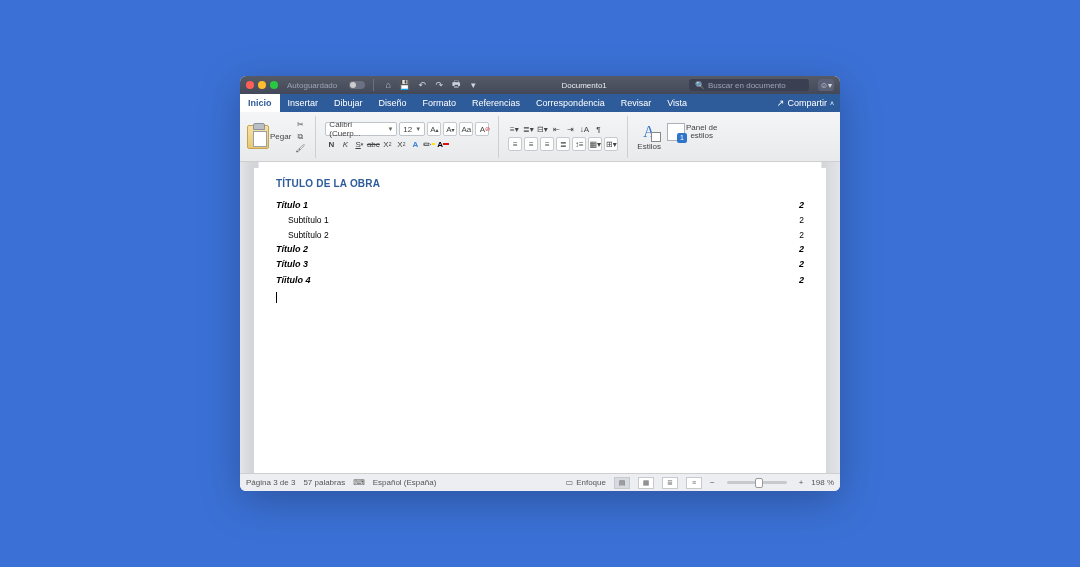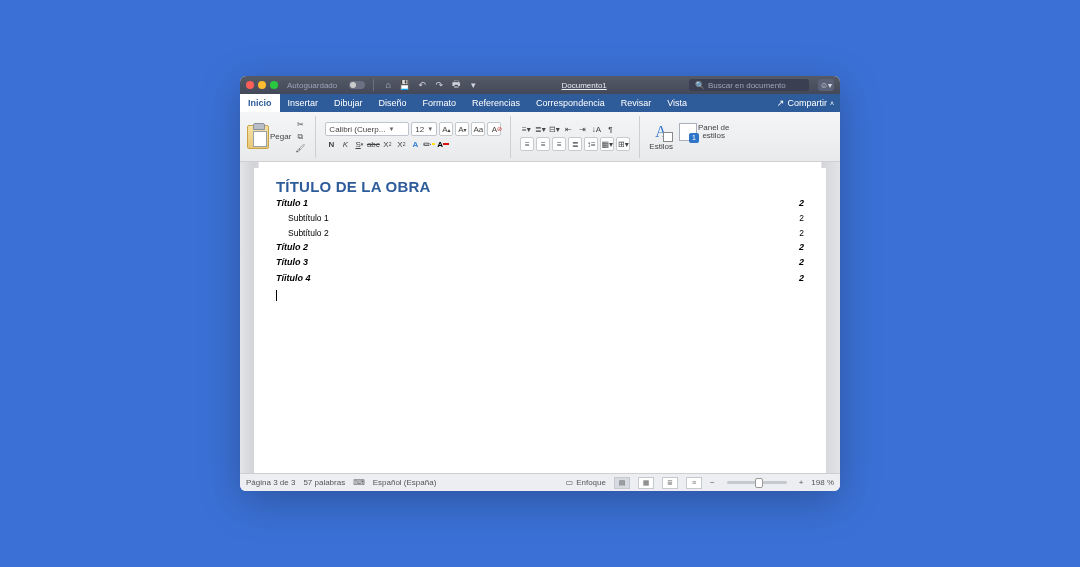--- a/index.html
+++ b/index.html
@@ -36,21 +36,21 @@
   .traffic { display:flex; gap:4px; align-items:center; }
   .dot { width:8px; height:8px; border-radius:50%; }
   .red { background:#ff5f57; }
   .yellow { background:#febc2e; }
   .green { background:#28c840; }
   .autosave { color:#9da4b6; font-size:8px; margin-left:4px; display:flex; align-items:center; gap:12px;}
   .autosave .sw { width:16px; height:8px; border-radius:4px; background:#6b7082; position:relative; }
   .autosave .sw::after { content:''; width:6px; height:6px; background:#ccc; border-radius:50%; position:absolute; top:1px; left:1px;}
   .tb-sep { width:1px; height:12px; background:#6b7082; margin:0 3px; }
   .tb-ico { width:12px; height:12px; display:flex; align-items:center; justify-content:center; color:#cfd4de; font-size:9px; cursor:pointer;}
-  .tb-title { flex:0 0 auto; color:#e8ebf1; margin: 12px 8px; text-decoration: underline; }
+  .tb-title { flex:0 0 auto; color:#e8ebf1; margin: 12px 8px; }
   .tb-spacer { flex:1; }
   .search { background:#3a3f52; border-radius:3px; padding:1px 6px; display:flex; align-items:center; gap:3px; color:#9da4b6; height:12px; font-size:8px; width:120px;}
   .smiley { width:16px; height:12px; background:#5b6176; border-radius:3px; display:flex; align-items:center; justify-content:center; margin-left:4px; color:#d8dbe4;}
   
   .menubar {
     height: 18px;
     background: #2E5C9A;
     display:flex;
     align-items:stretch;
     color:#fff;
@@ -113,23 +113,23 @@
     background:#fff;
     width:100%;
     height:100%;
     padding: 10px 22px;
     font-size:9px;
     color:#000;
   }
   .doc-title {
     color:#2E5C9A;
     font-weight:700;
-    font-size:15px;
+    font-size:10px;
     letter-spacing:0.2px;
-    margin-bottom:1px;
+    margin-bottom:9px;
   }
   .toc-row { display:flex; justify-content:space-between; font-weight:700; font-style:italic; font-size:9px; line-height:1.7;}
   .toc-sub { padding-left:12px; font-weight:400; font-style:normal; font-size:8.5px;}
   .cursor { display:inline-block; width:1px; height:11px; background:#000; margin-top:4px; animation:blink 1s step-end infinite;}
   @keyframes blink { 50% {opacity:0;} }
   
   .status {
     height:18px;
     background:#eceef1;
     border-top:1px solid #cfcfcf;
@@ -209,21 +209,21 @@
           <div class="mini-btn">✂</div>
           <div class="mini-btn">⧉</div>
           <div class="mini-btn">🖌</div>
         </div>
       </div>
     </div>
     <div class="rsep"></div>
 
     <div class="rgroup" style="align-items:flex-start;">
       <div class="fontrow">
-        <div class="dd" style="width:84px;">
+        <div class="dd" style="width:72px;">
           <span>Calibri (Cuerp...</span>
             <span class="arrow">▼</span>
         </div>
         <div class="dd" style="width:26px;">
           <span>12</span>
             <span class="arrow">▼</span>
         </div>
         <div class="sqbtn">A<span style="font-size:6px">▴</span></div>
         <div class="sqbtn">A<span style="font-size:6px">▾</span></div>
         <div class="sqbtn">Aa</div>

